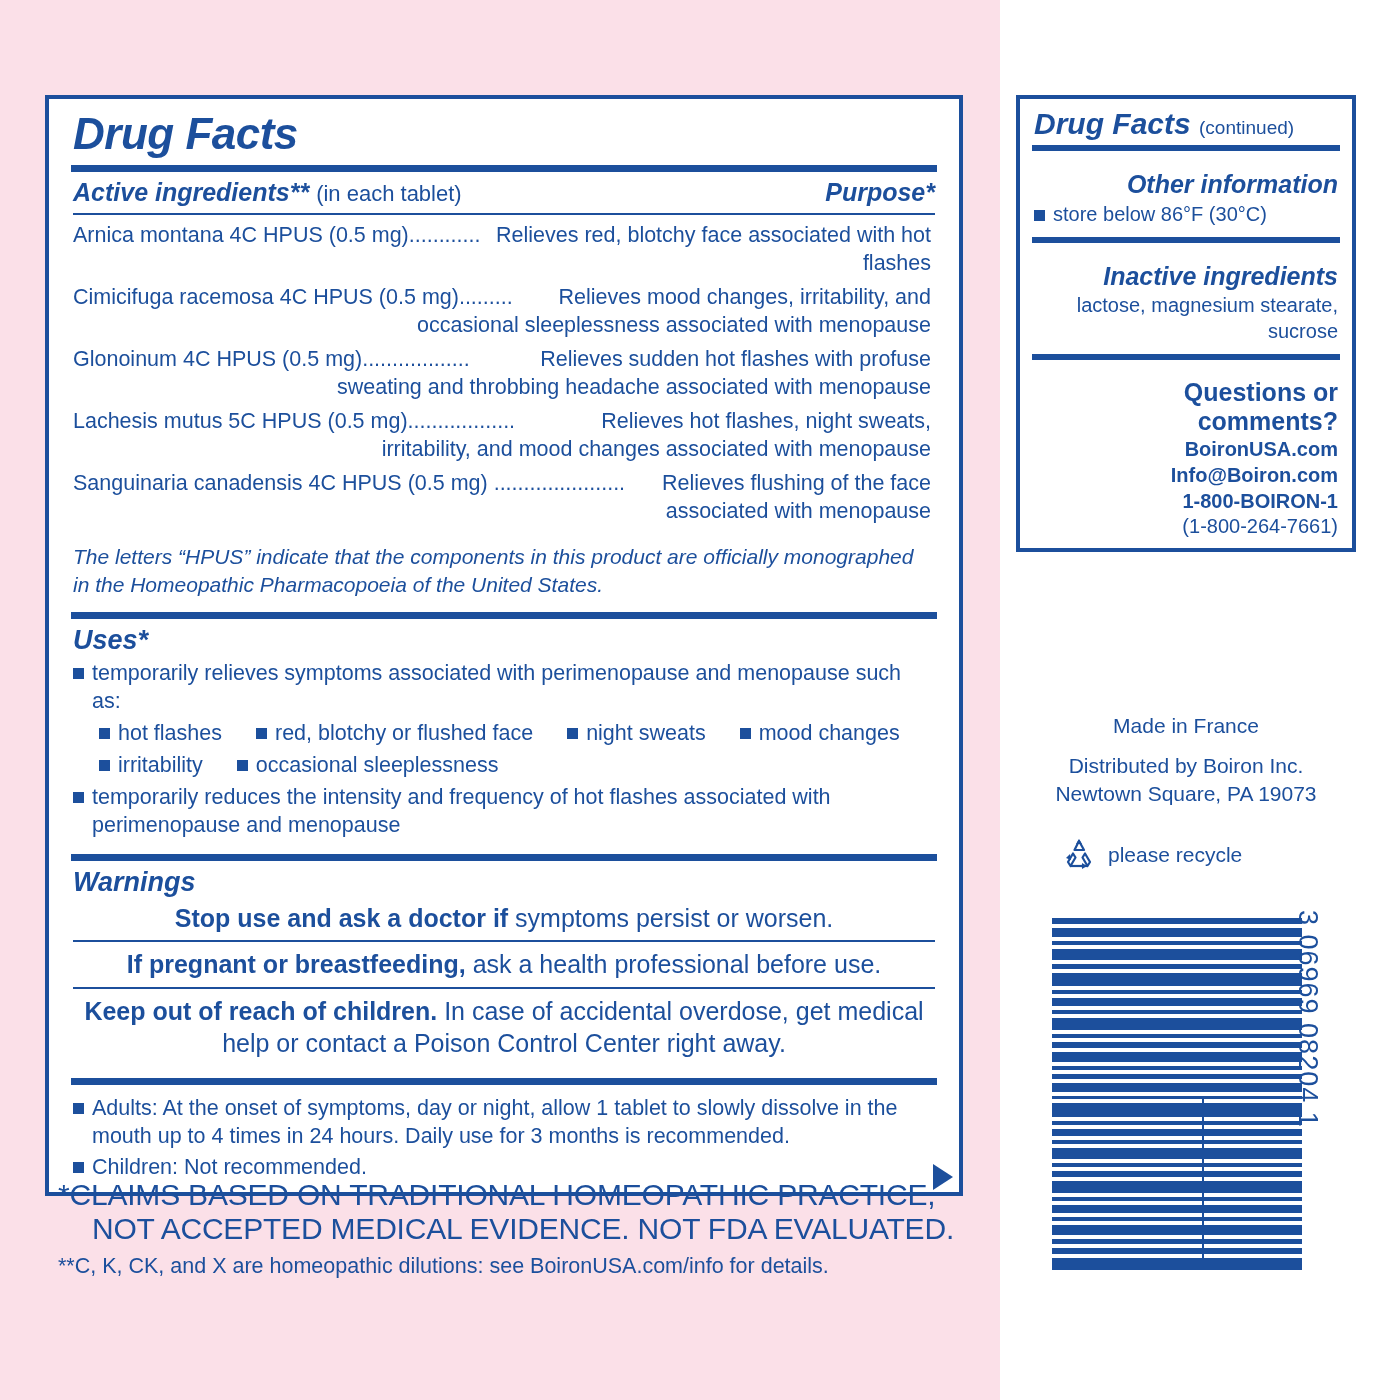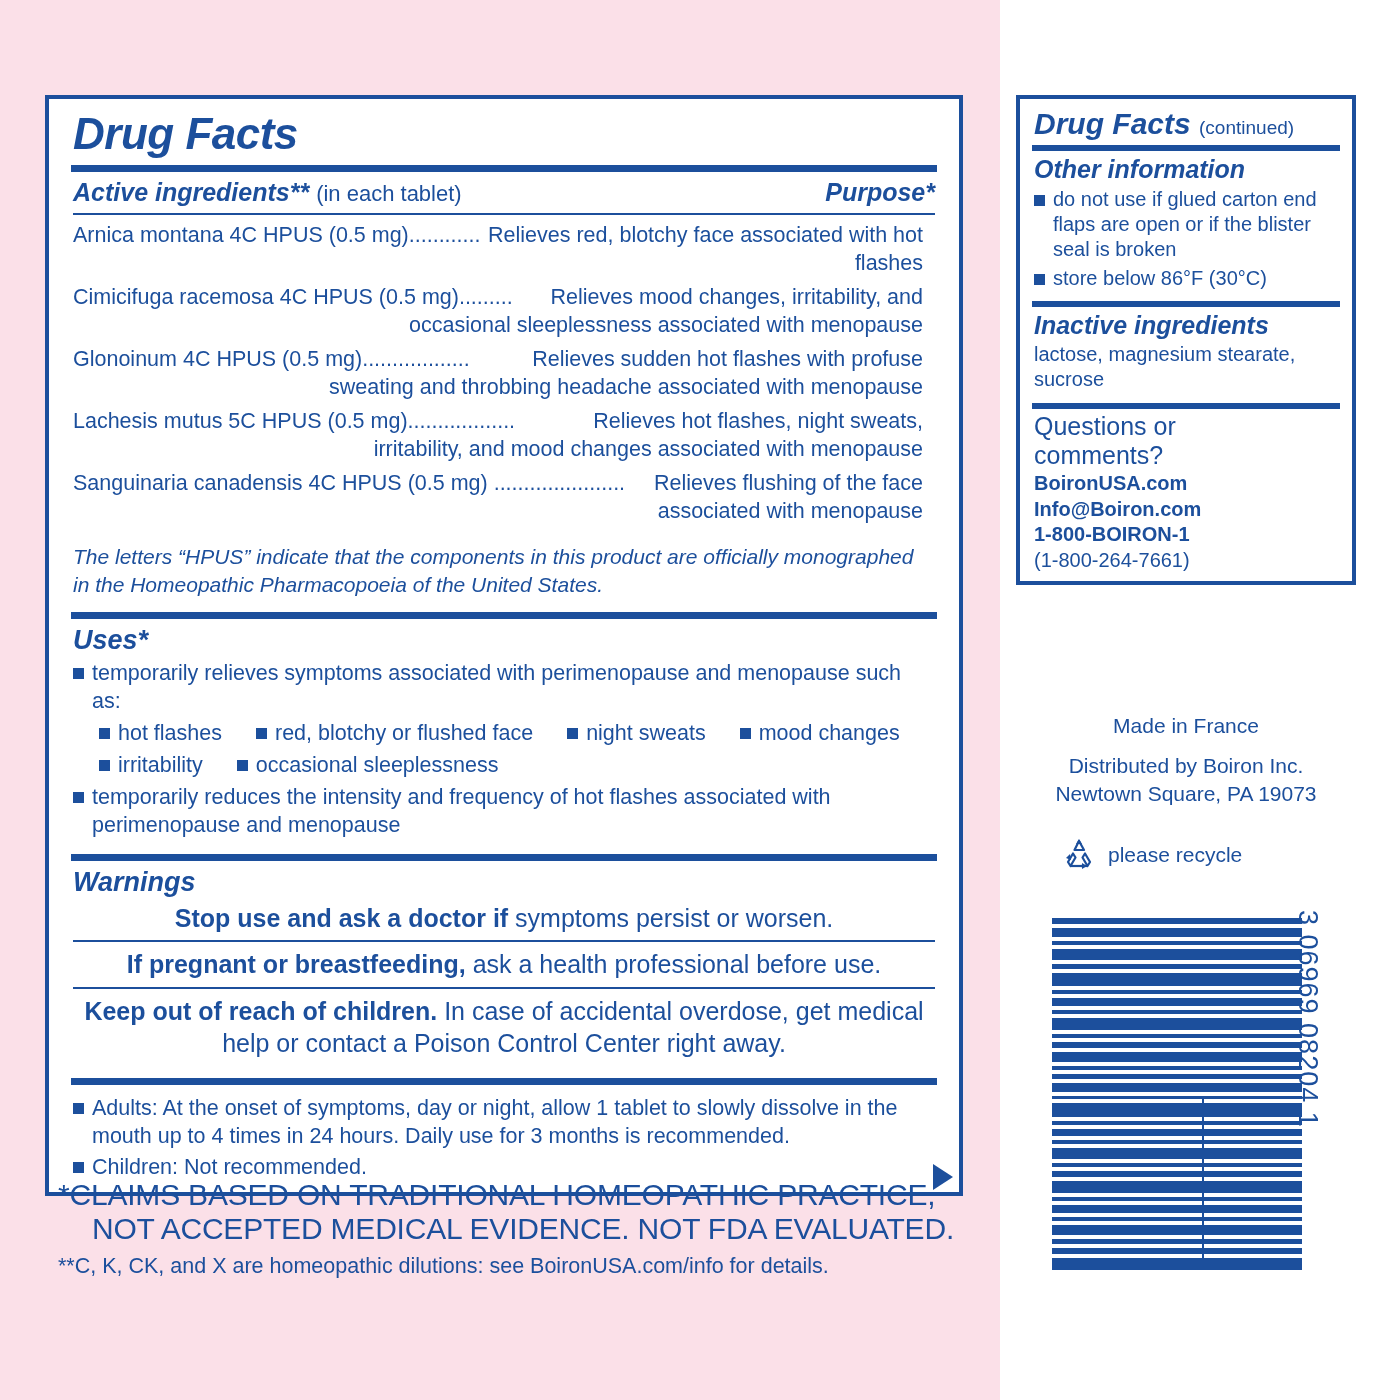--- a/index.html
+++ b/index.html
@@ -69,21 +69,21 @@
     font-style: italic;
   }
   .sec-head-row .sub {
     font-style: normal;
     font-weight: normal;
     font-size: 22px;
   }
   .ing-line {
     font-size: 21.5px;
     line-height: 1.28;
-    margin: 7px 12px 0 0;
+    margin: 7px 4px 0 0;
     text-align: right;
   }
   .ing-line .lead {
     float: left;
     text-align: left;
   }
   .ing-line::after {
     content: "";
     display: block;
     clear: both;
@@ -185,31 +185,32 @@
     font-size: 19px;
     font-weight: normal;
     font-style: normal;
   }
   .rule-thick-r {
     height: 6px;
     background: #1c4f9c;
     margin: 2px 12px 0 12px;
   }
   .r-section {
-    padding: 4px 14px 8px 14px;
+    padding: 19px 14px 8px 14px;
+    text-align: right;
   }
   .r-title {
     font-size: 25px;
     font-weight: bold;
     font-style: italic;
     margin-bottom: 2px;
   }
   .r-title-b {
     font-size: 25px;
-    font-weight: normal;
+    font-weight: bold;
     line-height: 1.08;
     margin-bottom: 2px;
   }
   .r-line {
     font-size: 20px;
     line-height: 1.26;
     display: flex;
     align-items: flex-start;
     margin-top: 3px;
   }
@@ -393,24 +394,20 @@
 
   <div class="df-cont">
     <div class="cont-title">
       <span>Drug Facts</span>
       <span class="cont-sub">(continued)</span>
     </div>
     <div class="rule-thick-r"></div>
 
     <div class="r-section">
       <div class="r-title">Other information</div>
-      <div class="r-line">
-        <span class="sq"></span>
-        <span>do not use if glued carton end flaps are open or if the blister seal is broken</span>
-      </div>
       <div class="r-line">
         <span class="sq"></span>
         <span>store below 86°F (30°C)</span>
       </div>
     </div>
 
     <div class="rule-thick-r"></div>
 
     <div class="r-section">
       <div class="r-title">Inactive ingredients</div>

